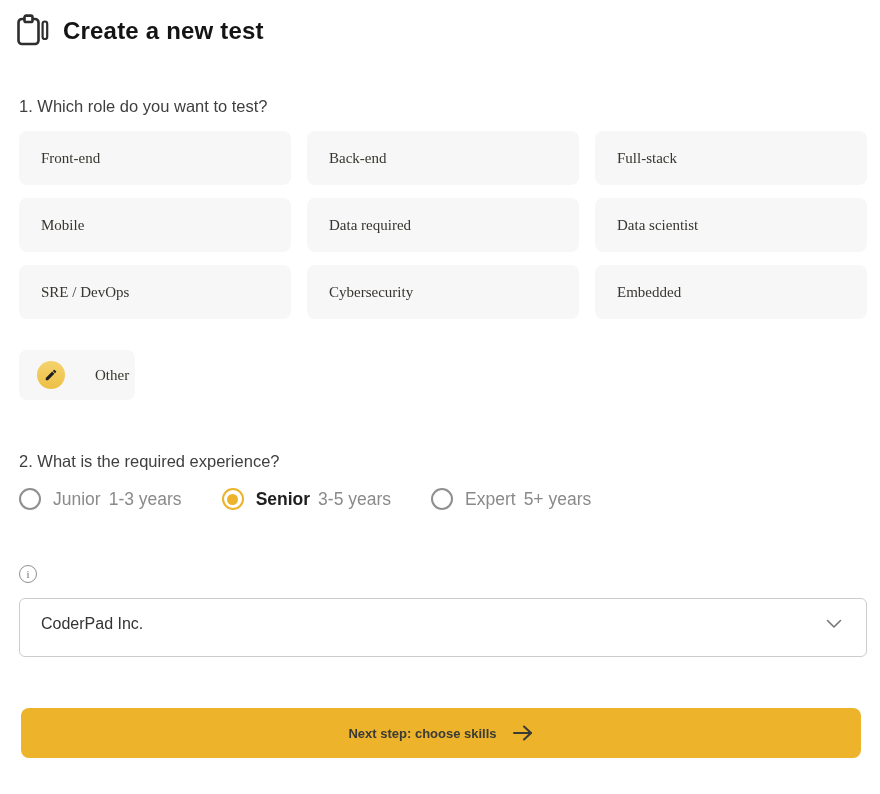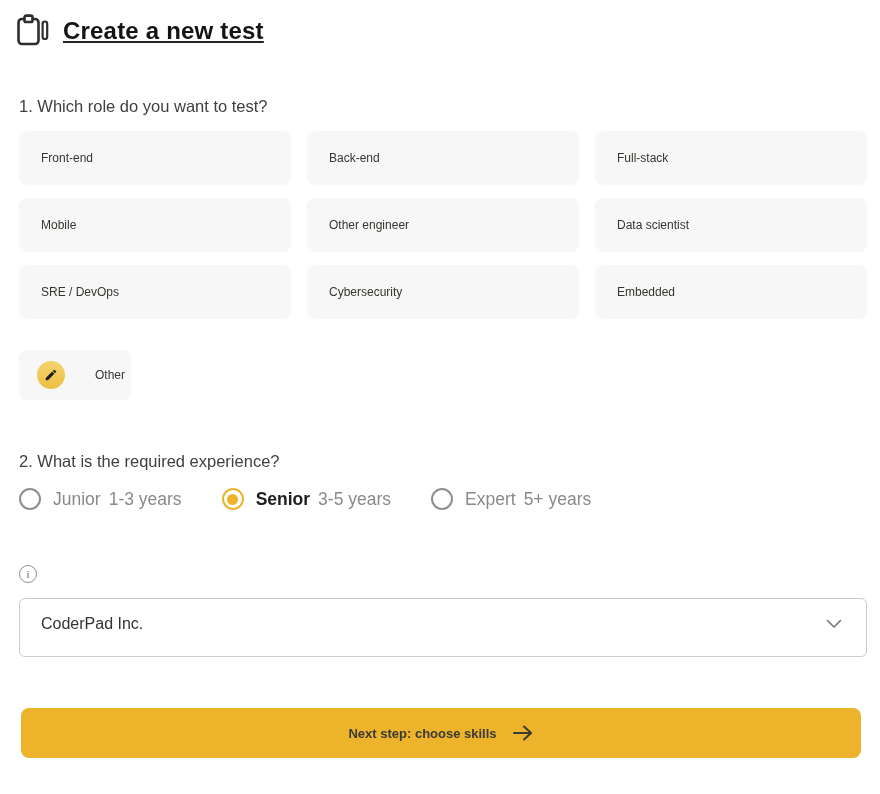--- a/index.html
+++ b/index.html
@@ -14,36 +14,36 @@
   html,body{margin:0;padding:0;}
   body{
     width:880px;height:794px;background:#ffffff;
     font-family:"Liberation Sans","DejaVu Sans",sans-serif;
     color:var(--text-dark);overflow:hidden;
   }
   .page{padding:12px 13px 0 14px;}
   .content{margin-left:5px;}
 
   
-  .header{display:flex;align-items:center;gap:11px;text-decoration:underline;}
+  .header{display:flex;align-items:center;gap:11px;}
   .header .icon{width:38px;height:38px;flex:0 0 auto;}
   .title{font-size:24px;font-weight:700;color:#141414;letter-spacing:.2px;}
 
   
   .qlabel{font-size:16.5px;color:var(--text-q);line-height:20px;}
   .q1{margin-top:46px;}
   .q2{margin-top:51px;}
   .q3row{margin-top:55px;display:flex;align-items:center;justify-content:space-between;}
 
   
   .grid{margin-top:15px;display:grid;grid-template-columns:repeat(3,1fr);gap:13px 16px;}
   .tile{
     height:54px;background:var(--tile-bg);border-radius:8px;border:none;
     display:flex;align-items:center;padding-left:22px;
-    font-size:12px;color:#37352F;cursor:pointer;font-family:Liberation Sans, sans-serif;text-align:left;
+    font-size:15px;color:#37352F;cursor:pointer;font-family:Liberation Serif, serif;text-align:left;
   }
   .other-row{margin-top:31px;width:calc((100% - 32px)/3);}
   .tile.other{height:50px;gap:30px;padding-left:18px;}
   .pencil-badge{
     width:28px;height:28px;border-radius:50%;flex:0 0 auto;
     background:linear-gradient(180deg,#F4D36D 0%,#EDC045 100%);
     display:flex;align-items:center;justify-content:center;
   }
   .pencil-badge svg{width:14px;height:14px;}
 
@@ -105,21 +105,21 @@
 
   <div class="content">
 
     <div class="qlabel q1">1. Which role do you want to test?</div>
 
     <div class="grid">
       <button class="tile">Front-end</button>
       <button class="tile">Back-end</button>
       <button class="tile">Full-stack</button>
       <button class="tile">Mobile</button>
-      <button class="tile">Other engineer</button>
+      <button class="tile">Data required</button>
       <button class="tile">Data scientist</button>
       <button class="tile">SRE / DevOps</button>
       <button class="tile">Cybersecurity</button>
       <button class="tile">Embedded</button>
     </div>
 
     <div class="other-row">
       <button class="tile other">
         <span class="pencil-badge">
           <svg viewBox="0 0 24 24" fill="#1F1F1F">

